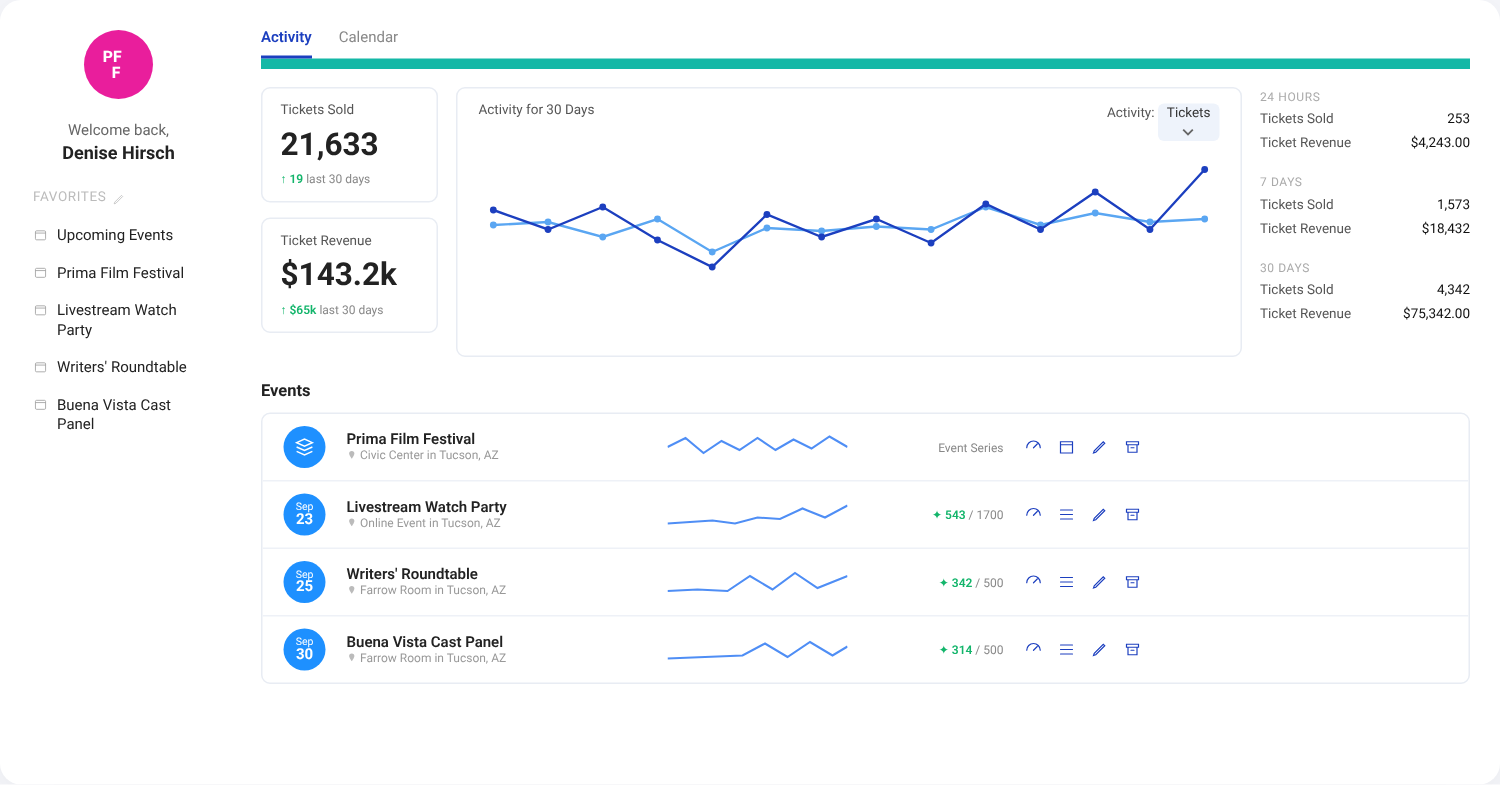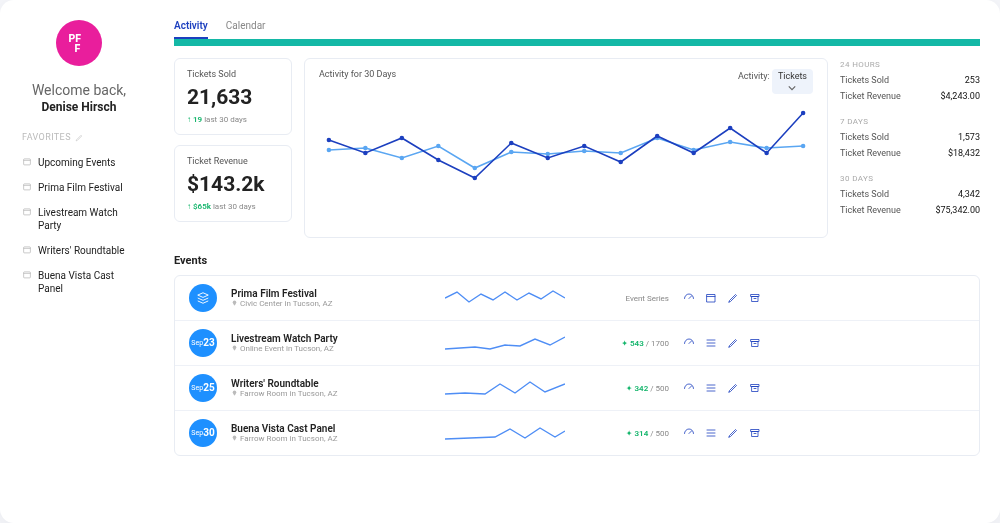--- a/index.html
+++ b/index.html
@@ -7,21 +7,21 @@
          background:#f5f6fa; width:1000px; height:523px; overflow:hidden;
          font-size:11px; color:#222; }
   .app { display:flex; width:1000px; height:523px; background:#fff;
          border-radius:14px; box-shadow:0 6px 30px rgba(0,0,0,.06); overflow:hidden; }
 
   
   .sidebar { width:150px; padding:20px 14px 0 22px; }
   .logo { width:46px; height:46px; border-radius:50%; background:#e91e9c;
           display:flex; align-items:center; justify-content:center; margin:0 auto 16px; }
   .logo svg { fill:#fff; }
-  .welcome { text-align:center; font-size:14px; color:#666; margin-bottom:2px; }
+  .welcome { text-align:center; font-size:10px; color:#666; margin-bottom:2px; }
   .username { text-align:center; font-size:12px; font-weight:700; margin-bottom:18px; }
   .fav-hdr { font-size:9px; letter-spacing:.4px; color:#bbb; text-transform:uppercase;
              margin-bottom:8px; display:flex; align-items:center; gap:4px; }
   .fav-item { display:flex; align-items:flex-start; gap:6px; padding:6px 0;
               font-size:10px; cursor:pointer; line-height:1.3; }
   .fav-item .cal { flex:0 0 10px; margin-top:1px; }
 
   
   .main { flex:1; padding:14px 20px 0 24px; }
   .tabs { display:flex; gap:18px; border-bottom:7px solid #14b8a6; margin-bottom:12px; }
@@ -59,21 +59,21 @@
   .rc-row .v { color:#111; }
   .rc-sep { height:8px; }
 
   
   .events-title { font-size:11px; font-weight:700; margin:16px 0 8px; }
   .ev-list { border:1px solid #e8ecf3; border-radius:6px; overflow:hidden; }
   .ev-row { display:flex; align-items:center; gap:14px; padding:8px 14px;
             border-bottom:1px solid #eef1f7; }
   .ev-row:last-child { border-bottom:none; }
   .ev-badge { width:28px; height:28px; border-radius:50%; background:#1e90ff;
-              color:#fff; display:flex; flex-direction:row; align-items:center;
+              color:#fff; display:flex; flex-direction:column; align-items:center;
               justify-content:center; font-size:7px; line-height:1; flex:0 0 28px; }
   .ev-badge .d { font-size:10px; font-weight:700; }
   .ev-badge.series svg { width:14px; height:14px; fill:#fff; }
   .ev-info { flex:0 0 200px; }
   .ev-name { font-size:10px; font-weight:600; }
   .ev-loc { font-size:8px; color:#999; display:flex; gap:2px; align-items:center; }
   .ev-spark { flex:0 0 120px; height:20px; }
   .ev-meta { flex:0 0 90px; font-size:8px; text-align:right; color:#888; }
   .ev-meta .sold { color:#13b56b; font-weight:600; }
   .ev-actions { display:flex; gap:10px; }

